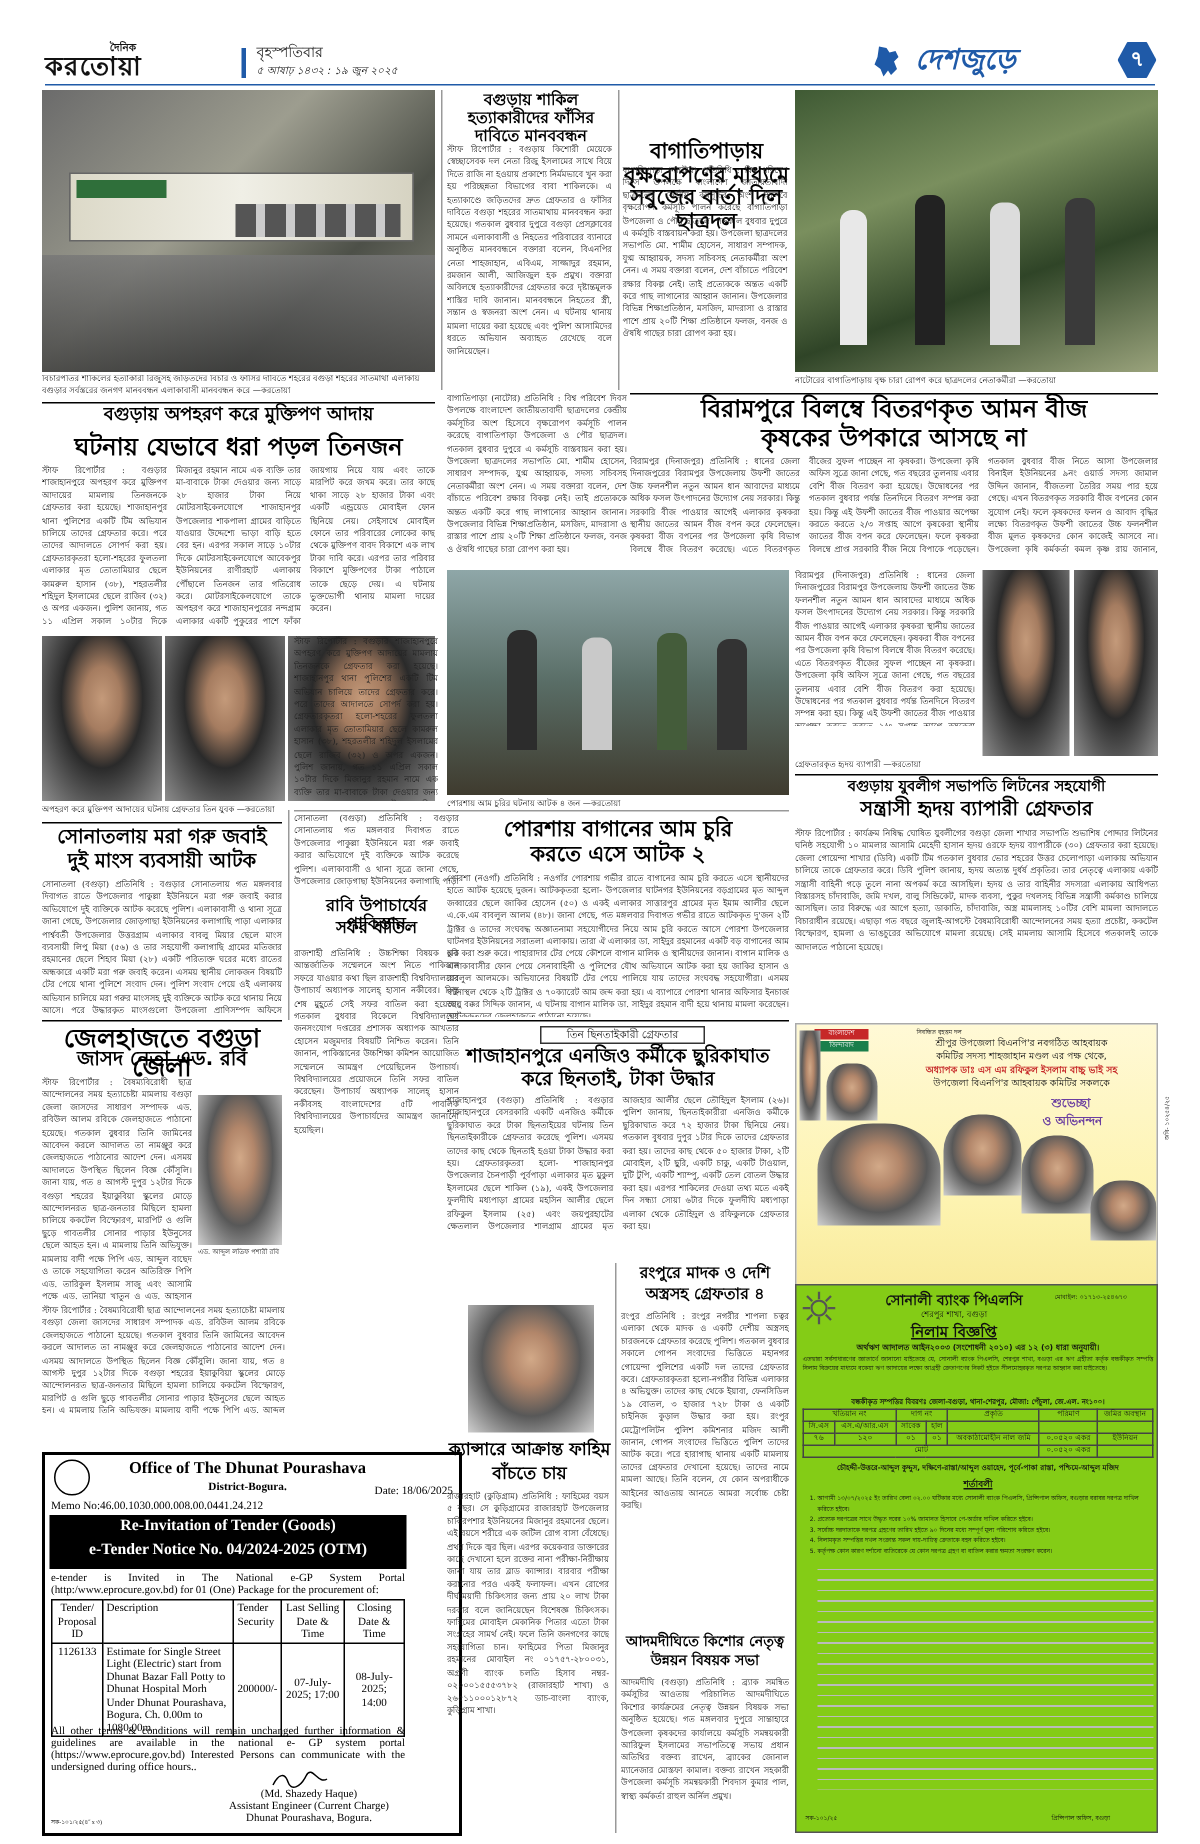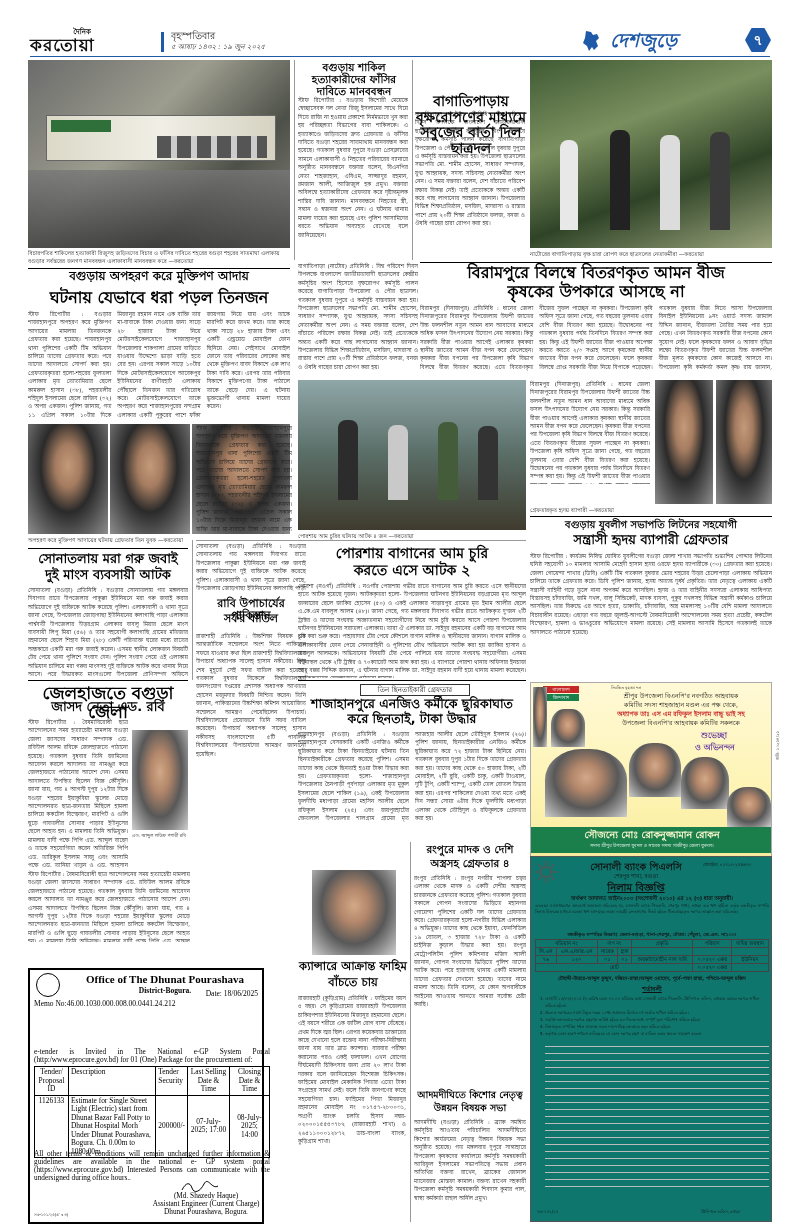--- a/index.html
+++ b/index.html
@@ -11,21 +11,21 @@
   .photo { background: linear-gradient(135deg, #6b6b6b 0%, #9d9d8f 40%, #4d5048 70%, #8c8c80 100%); overflow: hidden; }
   .photo.green { background: linear-gradient(160deg, #3f5a34 0%, #7a8f5e 35%, #2f4427 65%, #9aa37c 100%); }
   .photo.face { background: radial-gradient(ellipse at 50% 42%, #d2a988 0%, #b2866a 25%, #585858 55%, #cfcfcf 100%); }
   .photo.mug { background: radial-gradient(ellipse at 50% 38%, #c49a7a 0%, #a57c60 22%, #2a2a2a 48%, #8d8d8d 100%); }
   .caption { font-family: "DejaVu Sans", sans-serif; font-size: 5.5px; line-height: 8px; color: #222; overflow: hidden; white-space: nowrap; }
   .vline { position: absolute; width: 1px; background: #999; }
   .hline { position: absolute; height: 1px; background: #999; }
   .tender { border: 2px solid #000; background: #fff; font-family: "Liberation Serif", serif; color: #000; }
   .tender table { border-collapse: collapse; width: 100%; font-size: 7.4px; line-height: 8.5px; }
   .tender td, .tender th { border: 1px solid #000; padding: 1px 2px; vertical-align: top; font-weight: normal; }
-  .bank { border: 1px solid #555; background: #0f766e; }
+  .bank { border: 1px solid #555; background: #84cc16; }
   .bank table { border-collapse: collapse; width: 100%; font-size: 5px; line-height: 7px; }
   .bank td { border: 1px solid #444; padding: 0 2px; text-align: center; }
   .ad { background: linear-gradient(180deg, #fff9d6 0%, #fdf3b0 55%, #f6e58e 100%); border: 1px solid #aaa; overflow: hidden; }
 </style>
 </head>
 <body>
 
 <div class="abs" style="left:0;top:0;width:800px;height:58px;">
   <div class="abs" style="left:30px;top:28px;width:118px;height:26px;">
     <div style="font-size:7px;font-weight:bold;text-align:center;margin-left:22px;width:60px;line-height:8px;">দৈনিক</div>
@@ -96,26 +96,30 @@
 <div class="abs body-text" style="left:196px;top:632px;width:110px;height:320px;">রাজশাহী প্রতিনিধি : উচ্চশিক্ষা বিষয়ক এক আন্তর্জাতিক সম্মেলনে অংশ নিতে পাকিস্তান সফরে যাওয়ার কথা ছিল রাজশাহী বিশ্ববিদ্যালয়ের উপাচার্য অধ্যাপক সালেহ্ হাসান নকীবের। কিন্তু শেষ মুহূর্তে সেই সফর বাতিল করা হয়েছে। গতকাল বুধবার বিকেলে বিশ্ববিদ্যালয়ের জনসংযোগ দপ্তরের প্রশাসক অধ্যাপক আখতার হোসেন মজুমদার বিষয়টি নিশ্চিত করেন। তিনি জানান, পাকিস্তানের উচ্চশিক্ষা কমিশন আয়োজিত সম্মেলনে আমন্ত্রণ পেয়েছিলেন উপাচার্য। বিশ্ববিদ্যালয়ের প্রয়োজনে তিনি সফর বাতিল করেছেন। উপাচার্য অধ্যাপক সালেহ্ হাসান নকীবসহ বাংলাদেশের ৫টি পাবলিক বিশ্ববিদ্যালয়ের উপাচার্যদের আমন্ত্রণ জানানো হয়েছিল।</div>
 
 <div class="hline" style="left:28px;top:680px;width:160px;background:#000;"></div>
 <div class="abs hl" style="left:28px;top:684px;width:160px;font-size:17px;">জেলহাজতে বগুড়া জেলা</div>
 <div class="abs hl" style="left:28px;top:700px;width:160px;font-size:13px;">জাসদ নেতা এড. রবি</div>
 <div class="abs body-text" style="left:28px;top:718px;width:100px;height:150px;">স্টাফ রিপোর্টার : বৈষম্যবিরোধী ছাত্র আন্দোলনের সময় হত্যাচেষ্টা মামলায় বগুড়া জেলা জাসদের সাধারণ সম্পাদক এড. রবিউল আলম রবিকে জেলহাজতে পাঠানো হয়েছে। গতকাল বুধবার তিনি জামিনের আবেদন করলে আদালত তা নামঞ্জুর করে জেলহাজতে পাঠানোর আদেশ দেন। এসময় আদালতে উপস্থিত ছিলেন বিজ্ঞ কৌঁসুলি। জানা যায়, গত ৪ আগস্ট দুপুর ১২টার দিকে বগুড়া শহরের ইয়াকুবিয়া স্কুলের মোড়ে আন্দোলনরত ছাত্র-জনতার মিছিলে হামলা চালিয়ে ককটেল বিস্ফোরণ, মারপিট ও গুলি ছুড়ে গাবতলীর সোনার পাড়ার ইউনুসের ছেলে আহত হন। এ মামলায় তিনি অভিযুক্ত। মামলায় বাদী পক্ষে পিপি এড. আব্দুল বাছেদ ও তাকে সহযোগিতা করেন অতিরিক্ত পিপি এড. তারিকুল ইসলাম সাজু এবং আসামি পক্ষে এড. তানিয়া খাতুন ও এড. আহসান হাবিব মামুন প্রমুখ।</div>
 <div class="abs photo face" style="left:132px;top:730px;width:56px;height:100px;"></div>
 <div class="abs caption" style="left:132px;top:832px;width:58px;font-size:4.5px;">এড. আব্দুল লতিফ পশারী রবি</div>
 <div class="abs body-text" style="left:28px;top:870px;width:162px;height:72px;">স্টাফ রিপোর্টার : বৈষম্যবিরোধী ছাত্র আন্দোলনের সময় হত্যাচেষ্টা মামলায় বগুড়া জেলা জাসদের সাধারণ সম্পাদক এড. রবিউল আলম রবিকে জেলহাজতে পাঠানো হয়েছে। গতকাল বুধবার তিনি জামিনের আবেদন করলে আদালত তা নামঞ্জুর করে জেলহাজতে পাঠানোর আদেশ দেন। এসময় আদালতে উপস্থিত ছিলেন বিজ্ঞ কৌঁসুলি। জানা যায়, গত ৪ আগস্ট দুপুর ১২টার দিকে বগুড়া শহরের ইয়াকুবিয়া স্কুলের মোড়ে আন্দোলনরত ছাত্র-জনতার মিছিলে হামলা চালিয়ে ককটেল বিস্ফোরণ, মারপিট ও গুলি ছুড়ে গাবতলীর সোনার পাড়ার ইউনুসের ছেলে আহত হন। এ মামলায় তিনি অভিযুক্ত। মামলায় বাদী পক্ষে পিপি এড. আব্দুল বাছেদ ও তাকে সহযোগিতা করেন অতিরিক্ত পিপি এড. তারিকুল ইসলাম সাজু এবং আসামি পক্ষে এড. তানিয়া খাতুন ও এড. আহসান হাবিব মামুন প্রমুখ।</div>
 
-<div class="abs tender" style="left:28px;top:968px;width:236px;height:256px;">
+<div class="abs tender" style="left:28px;top:968px;width:280px;height:256px;">
   <div class="abs" style="left:6px;top:3px;width:24px;height:24px;border:1.5px solid #000;border-radius:50%;"></div>
   <div class="abs" style="left:30px;top:3px;width:210px;text-align:center;font-size:11px;font-weight:bold;line-height:12px;">Office of The Dhunat Pourashava</div>
   <div class="abs" style="left:30px;top:16px;width:210px;text-align:center;font-size:7.5px;font-weight:bold;">District-Bogura.</div>
   <div class="abs" style="left:4px;top:29px;font-size:7.5px;">Memo No:46.00.1030.000.008.00.0441.24.212</div>
   <div class="abs" style="right:4px;top:19px;font-size:7.5px;text-align:right;">Date: 18/06/2025</div>
+  <div class="abs" style="left:3px;top:40px;width:238px;height:36px;background:#000;color:#fff;text-align:center;font-weight:bold;">
+    <div style="font-size:10.5px;line-height:16px;">Re-Invitation of Tender (Goods)</div>
+    <div style="font-size:10.5px;line-height:16px;">e-Tender Notice No. 04/2024-2025 (OTM)</div>
+  </div>
   <div class="abs" style="left:4px;top:78px;width:236px;font-size:7.3px;line-height:8px;text-align:justify;">e-tender is Invited in The National e-GP System Portal (http:/www.eprocure.gov.bd) for 01 (One) Package for the procurement of:</div>
   <div class="abs" style="left:4px;top:96px;width:236px;">
     <table>
       <tbody>
           <tr>
         <th style="width:34px;text-align:center;">Tender/ Proposal ID</th>
         <th style="text-align:left;">Description</th>
         <th style="width:30px;text-align:left;margin-left:47px;">Tender Security</th>
         <th style="width:42px;text-align:center;">Last Selling Date &amp; Time</th>
         <th style="width:40px;text-align:center;">Closing Date &amp; Time</th>
@@ -201,24 +205,20 @@
   <div class="abs" style="left:62px;top:27px;width:176px;font-size:6.2px;text-align:center;line-height:8px;color:#c62828;font-weight:bold;">অধ্যাপক ডাঃ এস এম রফিকুল ইসলাম বাচ্চু ভাই সহ</div>
   <div class="abs" style="left:62px;top:36px;width:176px;font-size:6.2px;text-align:center;line-height:8px;">উপজেলা বিএনপি'র আহবায়ক কমিটির সকলকে</div>
   <div class="abs" style="left:170px;top:46px;font-size:8px;color:#6b3fa0;font-weight:bold;">শুভেচ্ছা</div>
   <div class="abs" style="left:164px;top:58px;font-size:8px;color:#6b3fa0;font-weight:bold;">ও অভিনন্দন</div>
   <div class="abs photo face" style="left:2px;top:4px;width:14px;height:60px;"></div>
   <div class="abs photo face" style="left:20px;top:26px;width:34px;height:38px;border-radius:40% 40% 0 0;"></div>
   <div class="abs photo face" style="left:14px;top:66px;width:82px;height:68px;border-radius:45% 45% 0 0;"></div>
   <div class="abs photo face" style="left:98px;top:60px;width:52px;height:54px;border-radius:45% 45% 0 0;"></div>
   <div class="abs photo face" style="left:150px;top:74px;width:48px;height:52px;border-radius:45% 45% 0 0;"></div>
   <div class="abs photo face" style="left:196px;top:104px;width:44px;height:40px;border-radius:45% 45% 0 0;"></div>
-  <div class="abs" style="left:0;top:144px;width:242px;height:26px;background:#1a7f4b;color:#fff;text-align:center;">
-    <div style="font-size:9.5px;font-weight:bold;line-height:15px;color:#fffbd0;">সৌজন্যে মোঃ রোকনুজ্জামান রোকন</div>
-    <div style="font-size:4.5px;line-height:8px;">সদস্য শ্রীপুর উপজেলা যুবদল ও সাবেক সদস্য গাজীপুর জেলা যুবদল।</div>
-  </div>
 </div>
 <div class="abs" style="left:775px;top:760px;font-size:4px;transform:rotate(-90deg);transform-origin:left top;white-space:nowrap;">জবি- ১০২৫৪/২৫</div>
 
 <div class="abs bank" style="left:530px;top:856px;width:242px;height:366px;">
   <svg class="abs" style="left:4px;top:4px;" width="22" height="22" viewBox="0 0 22 22">
     <circle cx="11" cy="11" r="5" fill="none" stroke="#555" stroke-width="1.5"></circle>
     <g stroke="#555" stroke-width="1.5">
         <line x1="11" y1="0" x2="11" y2="5"></line>
         <line x1="11" y1="17" x2="11" y2="22"></line>
         <line x1="0" y1="11" x2="5" y2="11"></line>

